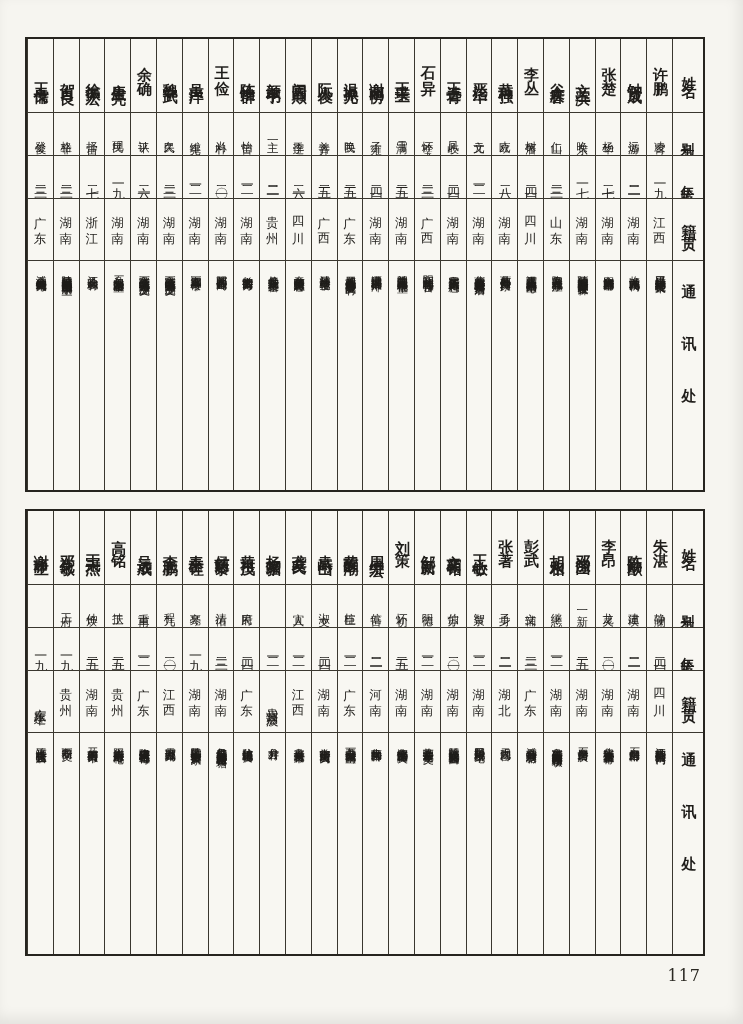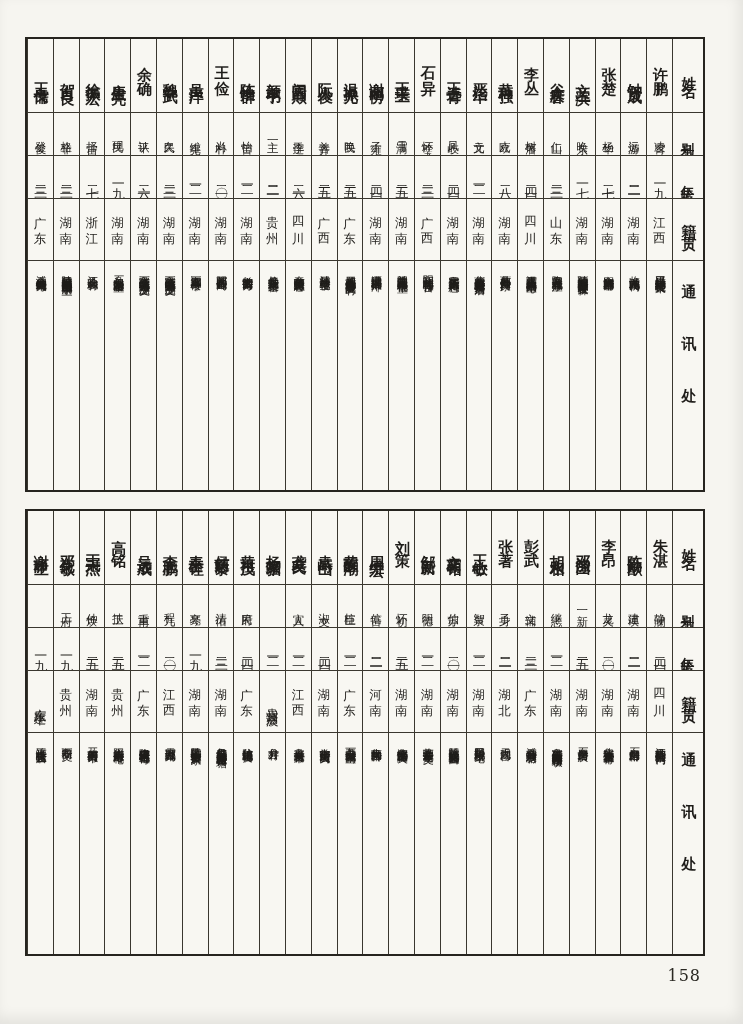--- a/index.html
+++ b/index.html
@@ -475,14 +475,14 @@
 
   <div class="col entry-col">
     <div class="cell name">谢静生</div>
     <div class="cell alias"></div>
     <div class="cell age">一九</div>
     <div class="cell native">广东连平</div>
     <div class="cell address">连平陂头圩生合店收转</div>
   </div>
 </div>
 
-  <div class="page-number">158</div>
+  <div class="page-number">117</div>
 </div>
 
 </body></html>

